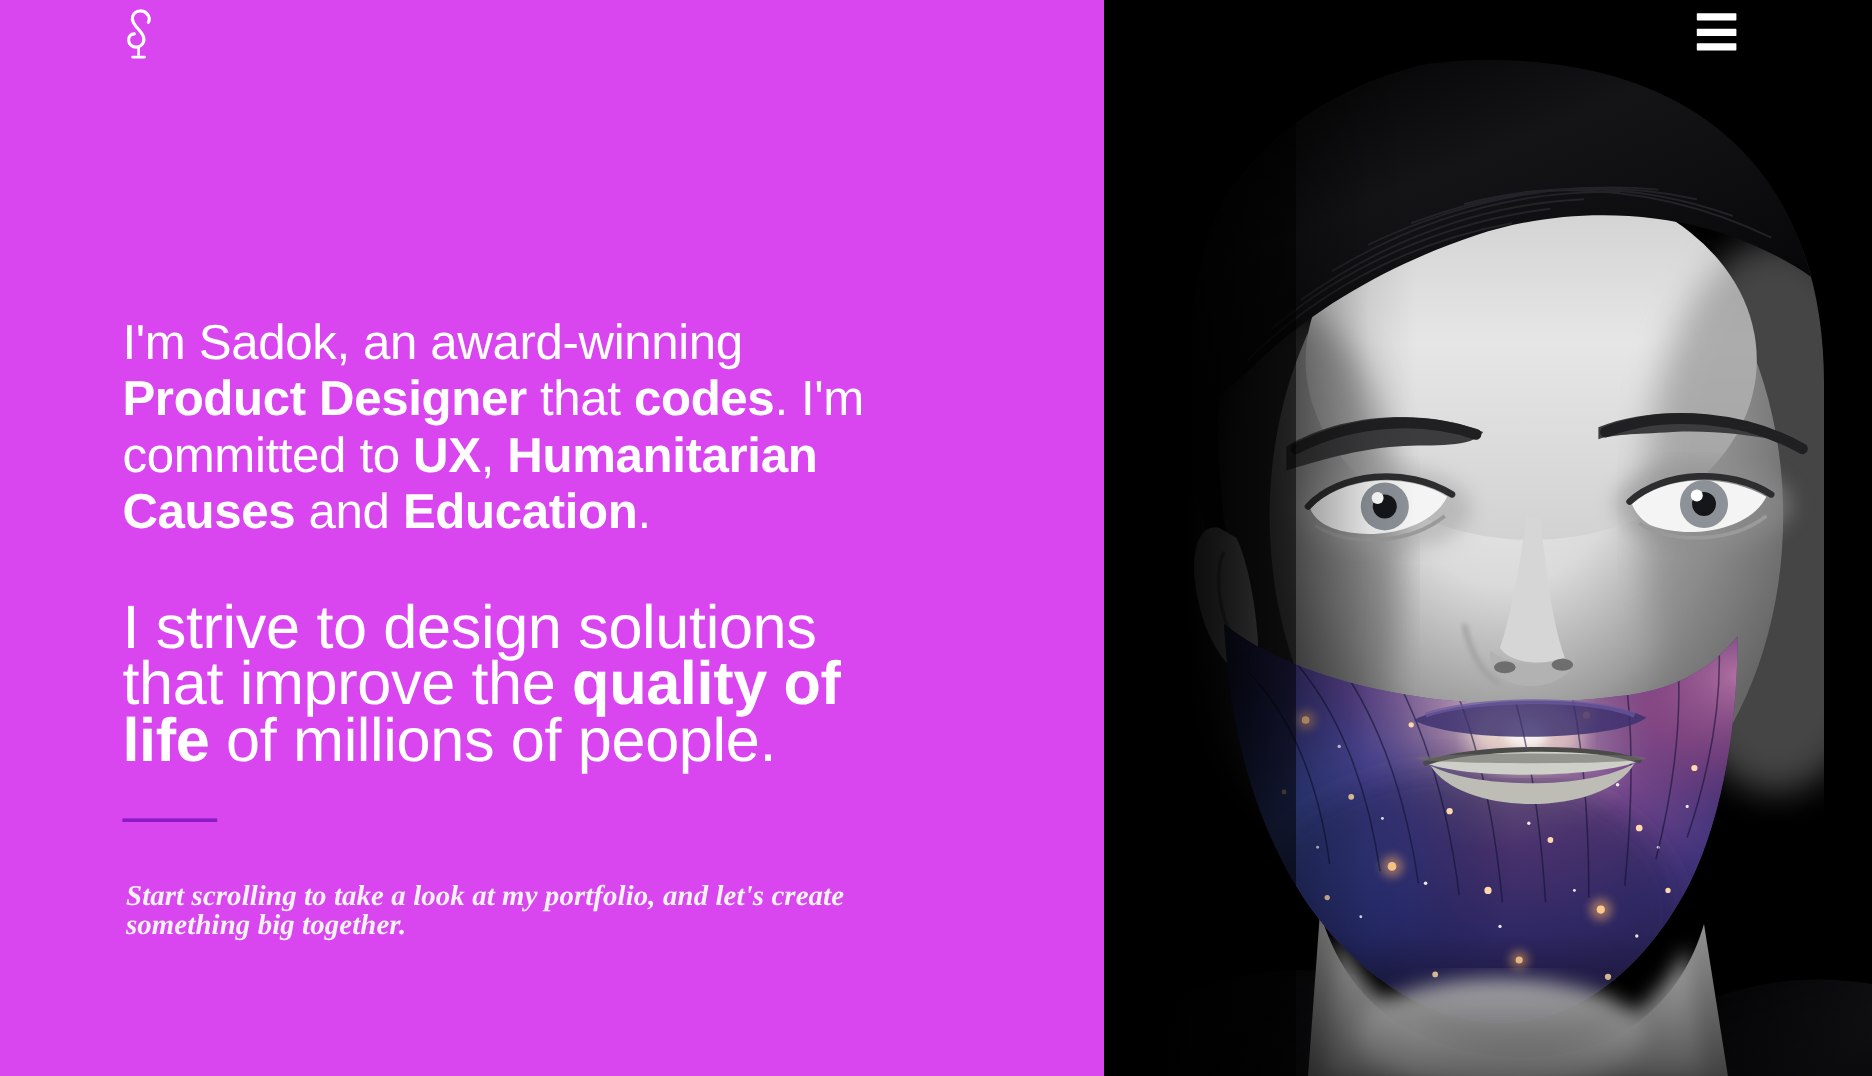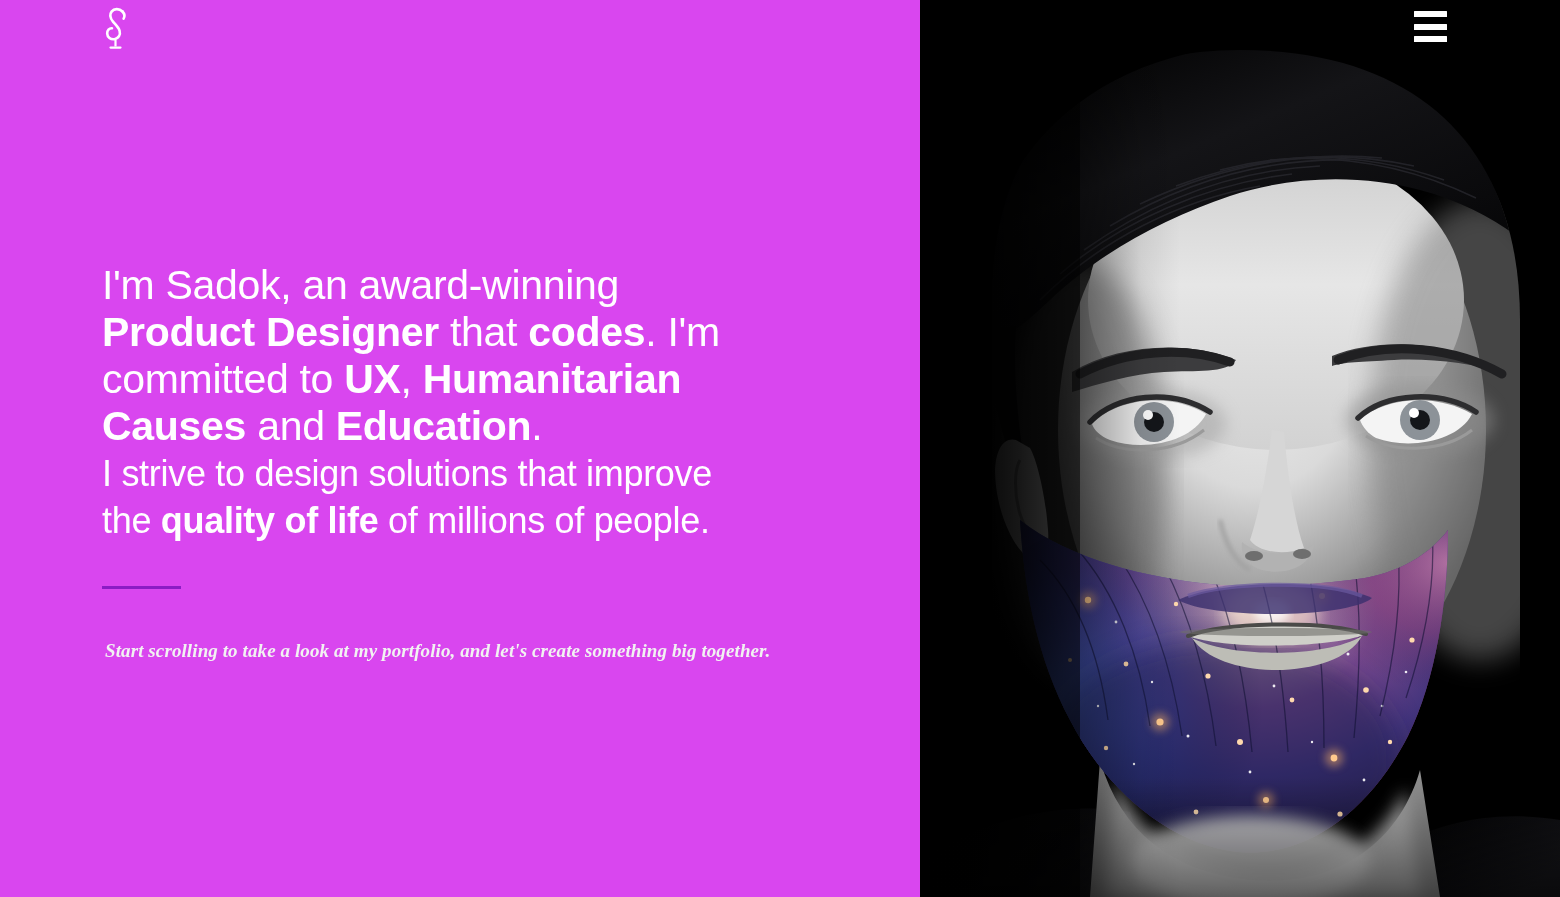--- a/index.html
+++ b/index.html
@@ -113,43 +113,44 @@
     font-size:41px;
     line-height:47px;
     font-weight:400;
     letter-spacing:-0.3px;
     color:#ffffff;
     max-width:660px;
   }
   .headline b { font-weight:700; }
 
   .subhead {
+    margin-top:49px;
     font-family:"Liberation Sans", sans-serif;
-    font-size:36px;
+    font-size:51px;
     line-height:47px;
     font-weight:400;
     letter-spacing:-0.3px;
     color:#ffffff;
     max-width:620px;
   }
   .subhead b { font-weight:700; }
 
   .rule {
     margin-top:42px;
     width:79px;
     height:3px;
     background:#8B1CC4;
     border:none;
   }
 
   .scroll-note {
     margin-top:50px;
     margin-left:3px;
     font-family:"Liberation Serif", serif;
-    font-size:19px;
+    font-size:24px;
     line-height:24px;
     font-weight:700;
     font-style:italic;
     letter-spacing:0.1px;
     color:#f2f2f2;
   }
 </style>
 </head>
 <body>
 

